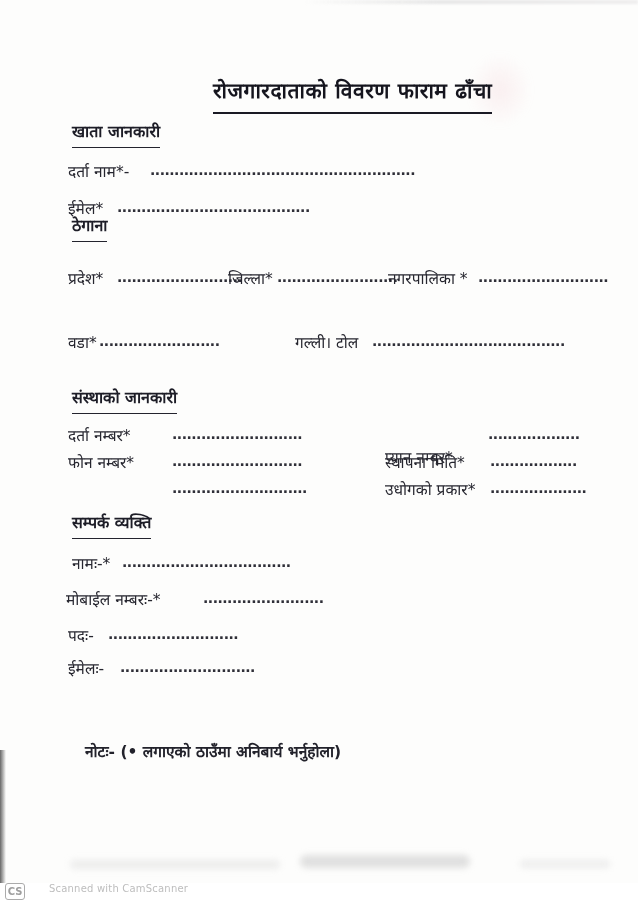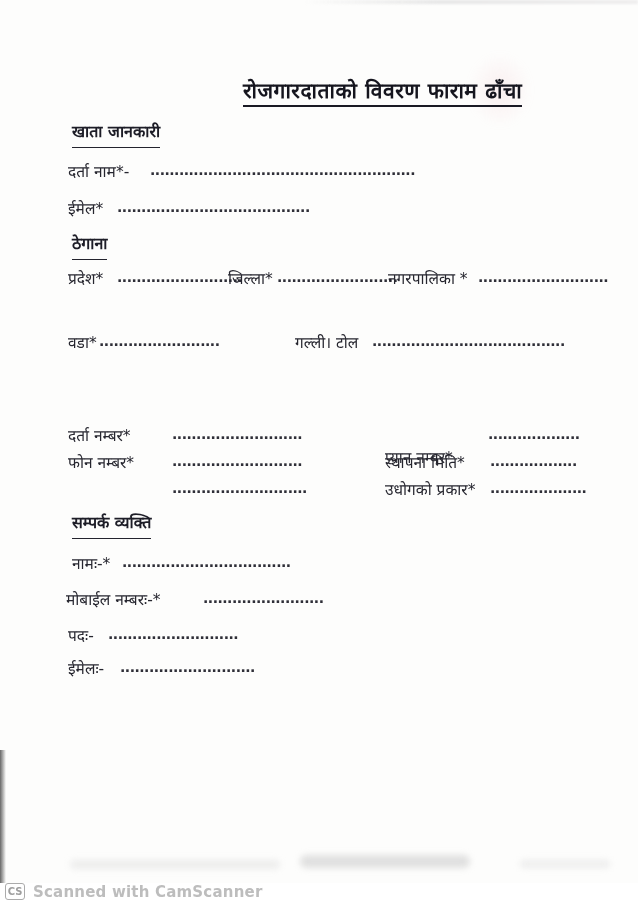--- a/index.html
+++ b/index.html
@@ -25,43 +25,43 @@
   .left-edge-shadow{position:absolute;left:0;top:750px;width:6px;height:134px;
     background:linear-gradient(to right,#4d4d4d,rgba(90,90,90,0));opacity:.85;}
 
   
   .seal{position:absolute;left:270px;top:12px;z-index:1;opacity:.92;}
 
   
   .form-title{
     position:absolute;left:213px;top:76px;z-index:2;
     font-size:21px;font-weight:700;color:#15151e;
-    border-bottom:2.2px solid #1a1a24;padding-bottom:1px;
-    letter-spacing:.5px;white-space:nowrap;margin-left:30px;
+    border-bottom:2.2px solid #1a1a24;padding-bottom:8px;
+    letter-spacing:.5px;white-space:nowrap;
   }
 
   
   .heading{
     position:absolute;font-size:16px;font-weight:700;color:#1d1d27;
     border-bottom:1.6px solid #24242e;padding-bottom:5px;white-space:nowrap;
   }
   
   .lbl{position:absolute;font-size:15.5px;font-weight:400;color:#26262f;white-space:nowrap;}
   .dots{position:absolute;font-size:14px;font-weight:700;color:#2e2e37;
     letter-spacing:-0.5px;white-space:nowrap;}
   .note{position:absolute;left:85px;top:740px;font-size:15.5px;font-weight:700;color:#22222b;white-space:nowrap;}
 
   
   .footer{position:absolute;left:0;bottom:0;width:638px;height:27px;background:#ffffff;
     display:flex;align-items:flex-start;}
   .cs-logo{margin-left:5px;width:18px;height:15px;border:1.6px solid #ababab;border-radius:3px;
     display:flex;align-items:center;justify-content:center;
     font-size:10px;font-weight:700;color:#9e9e9e;letter-spacing:0;
     font-family:"DejaVu Sans", sans-serif;}
-  .cs-text{margin-left:8px;font-size:15px;color:#bdbdbd;letter-spacing:.2px;font-weight:bold;}
+  .cs-text{margin-left:24px;font-size:10px;color:#bdbdbd;letter-spacing:.2px;}
 </style>
 </head>
 <body>
 
 <div class="page">
 
   <div class="top-edge-line"></div>
   <div class="pink-smudge"></div>
   <div class="smudge-band band-a"></div>
   <div class="smudge-band band-b"></div>
@@ -70,33 +70,34 @@
 
 
   <div class="form-title">रोजगारदाताको विवरण फाराम ढाँचा</div>
 
   <div class="heading" style="left:72px;top:120px">खाता जानकारी</div>
   <span class="lbl" style="left:68px;top:160px">दर्ता नाम*-</span>
   <span class="dots" style="left:150px;top:162px">.......................................................</span>
   <span class="lbl" style="left:68px;top:197px">ईमेल*</span>
   <span class="dots" style="left:117px;top:199px">........................................</span>
 
-  <div class="heading" style="left:72px;top:232px">ठेगाना</div>
+  <div class="heading" style="left:72px;top:214px">ठेगाना</div>
   <span class="lbl" style="left:68px;top:267px">प्रदेश*</span>
   <span class="dots" style="left:117px;top:269px">..........................</span>
   <span class="lbl" style="left:228px;top:267px">जिल्ला*</span>
   <span class="dots" style="left:277px;top:269px">.........................</span>
   <span class="lbl" style="left:388px;top:267px">नगरपालिका *</span>
   <span class="dots" style="left:478px;top:269px">...........................</span>
 
   <span class="lbl" style="left:68px;top:331px">वडा*</span>
   <span class="dots" style="left:99px;top:333px">.........................</span>
   <span class="lbl" style="left:295px;top:331px">गल्ली। टोल</span>
   <span class="dots" style="left:372px;top:333px">........................................</span>
 
+  <div class="heading" style="left:72px;top:386px">संस्थाको जानकारी</div>
   <span class="lbl" style="left:68px;top:424px">दर्ता नम्बर*</span>
   <span class="dots" style="left:172px;top:426px">...........................</span>
   <span class="lbl" style="left:385px;top:446px">प्यान नम्बर*</span>
   <span class="dots" style="left:488px;top:426px">...................</span>
 
   <span class="lbl" style="left:68px;top:451px">फोन नम्बर*</span>
   <span class="dots" style="left:172px;top:453px">...........................</span>
   <span class="lbl" style="left:385px;top:451px">स्थापना मिति*</span>
   <span class="dots" style="left:490px;top:453px">..................</span>
 
@@ -107,19 +108,20 @@
   <div class="heading" style="left:72px;top:511px">सम्पर्क व्यक्ति</div>
   <span class="lbl" style="left:72px;top:552px">नामः-*</span>
   <span class="dots" style="left:122px;top:554px">...................................</span>
   <span class="lbl" style="left:66px;top:588px">मोबाईल नम्बरः-*</span>
   <span class="dots" style="left:203px;top:590px">.........................</span>
   <span class="lbl" style="left:68px;top:624px">पदः-</span>
   <span class="dots" style="left:108px;top:626px">...........................</span>
   <span class="lbl" style="left:68px;top:657px">ईमेलः-</span>
   <span class="dots" style="left:120px;top:659px">............................</span>
 
+  <div class="note">नोटः- (• लगाएको ठाउँमा अनिबार्य भर्नुहोला)</div>
 
   <div class="footer">
     <div class="cs-logo">CS</div>
     <div class="cs-text">Scanned with CamScanner</div>
   </div>
 
 </div>
 
 </body></html>

